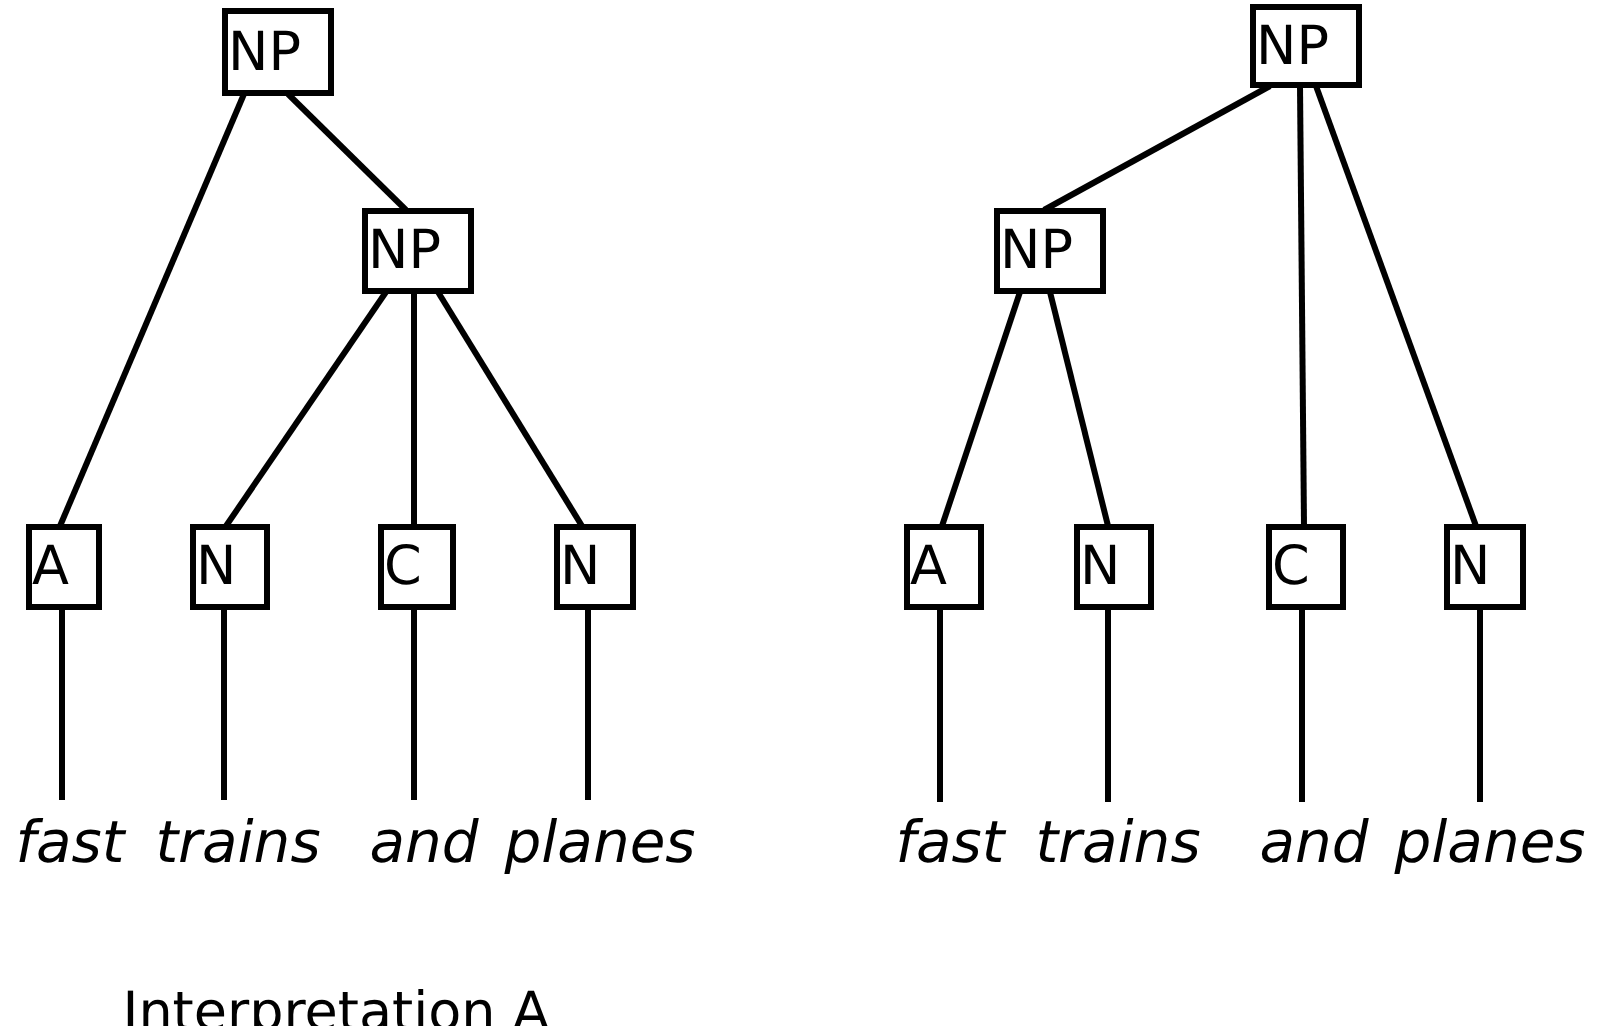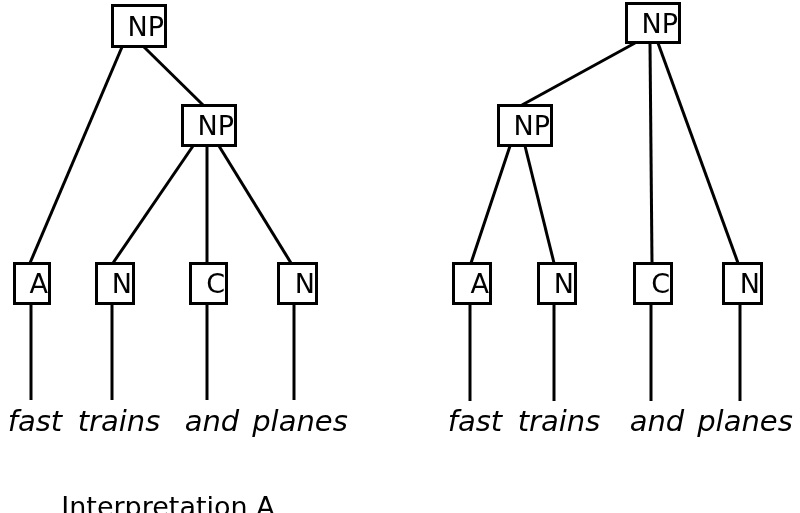--- a/index.html
+++ b/index.html
@@ -12,21 +12,21 @@
     color:var(--ink);
     overflow:hidden;
   }
   .edges { position:absolute; left:0; top:0; width:800px; height:513px; }
   .edges line { stroke:var(--ink); stroke-width:3; stroke-linecap:butt; }
   .node {
     position:absolute;
     box-sizing:border-box;
     border:3px solid var(--ink);
     background:var(--bg);
-    display:flex; align-items:center; justify-content:flex-end;
+    display:flex; align-items:center; justify-content:flex-start;
     font-size:27px; line-height:1;
   }
   .word {
     position:absolute;
     transform:translateX(-50%);
     font-size:29px; font-style:italic; line-height:1;
     white-space:nowrap;
   }
   .caption {
     position:absolute;

